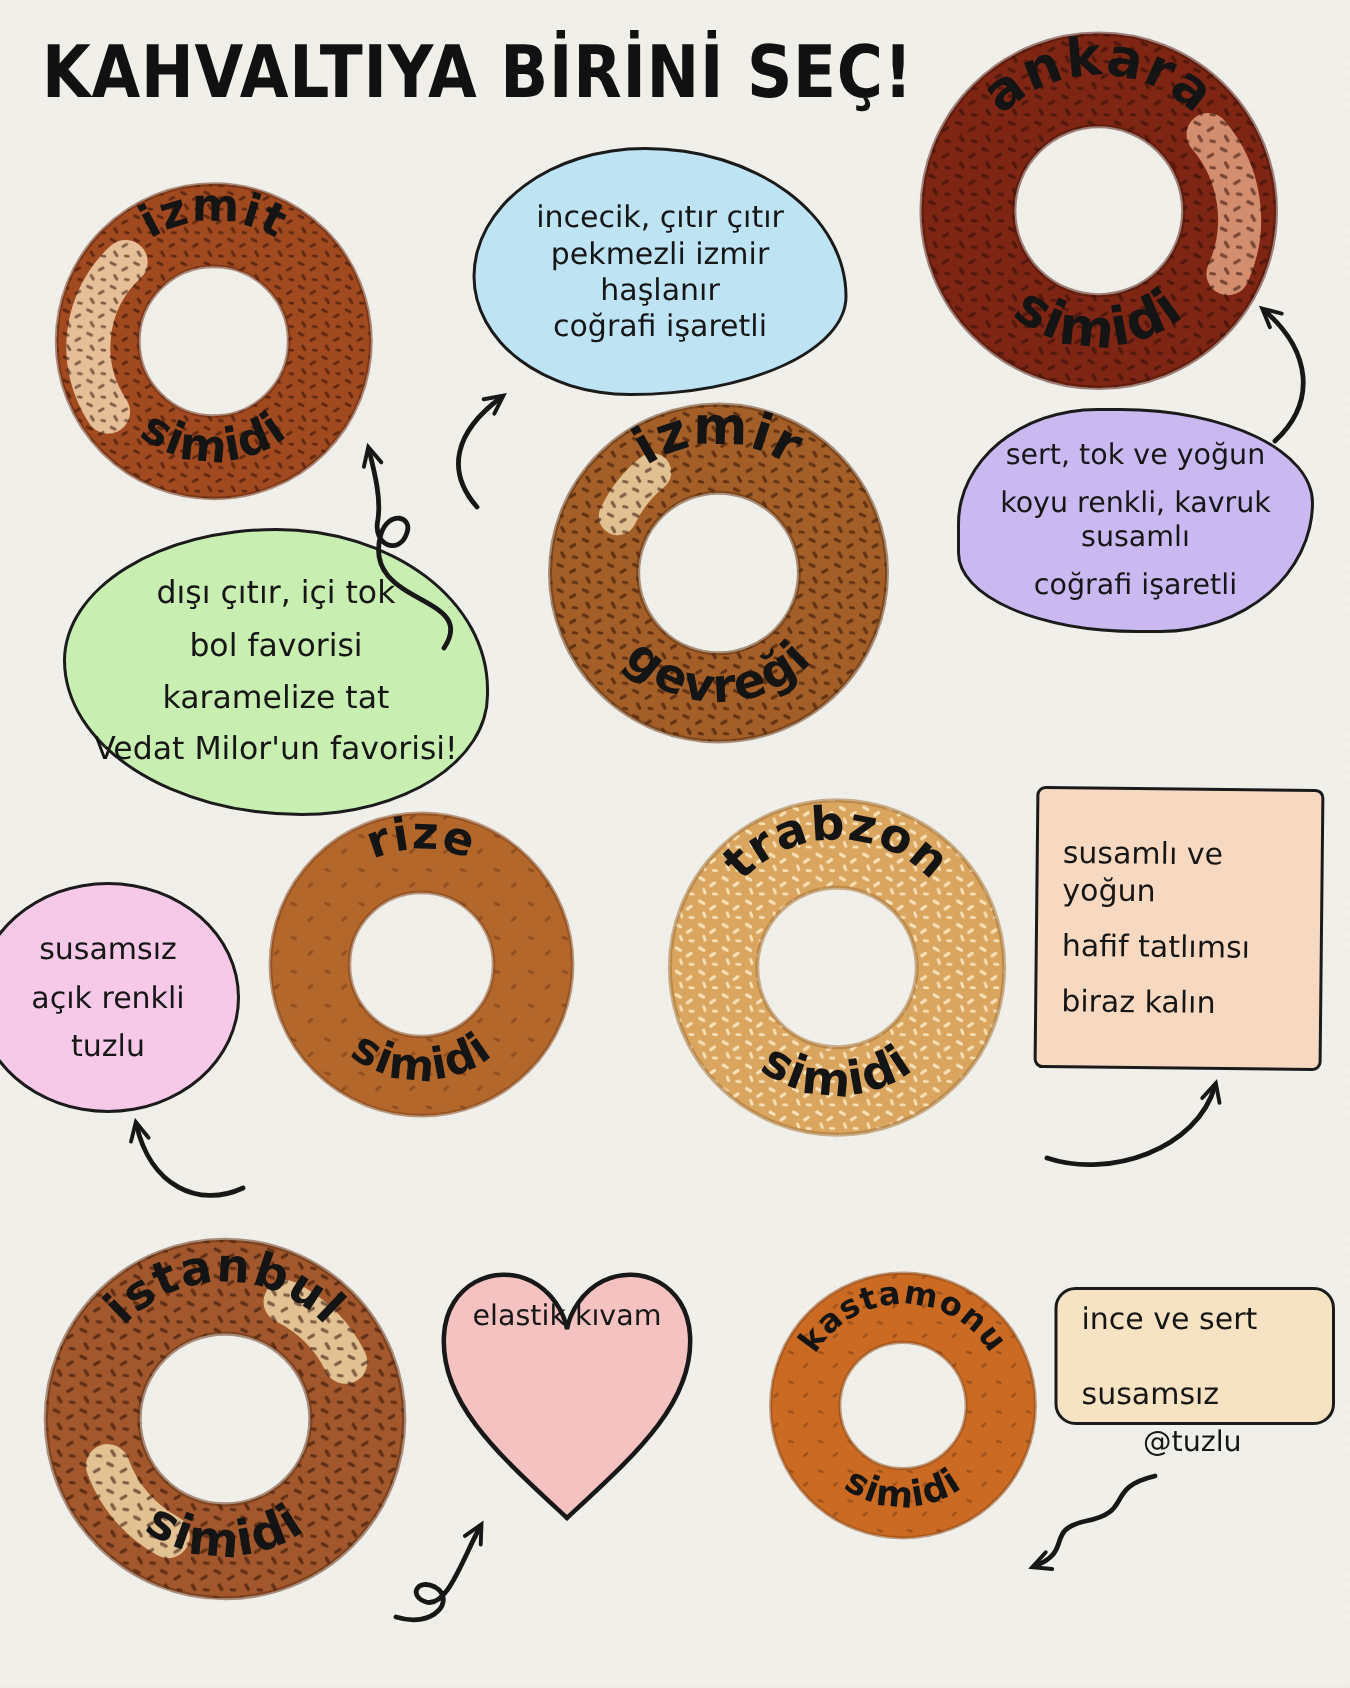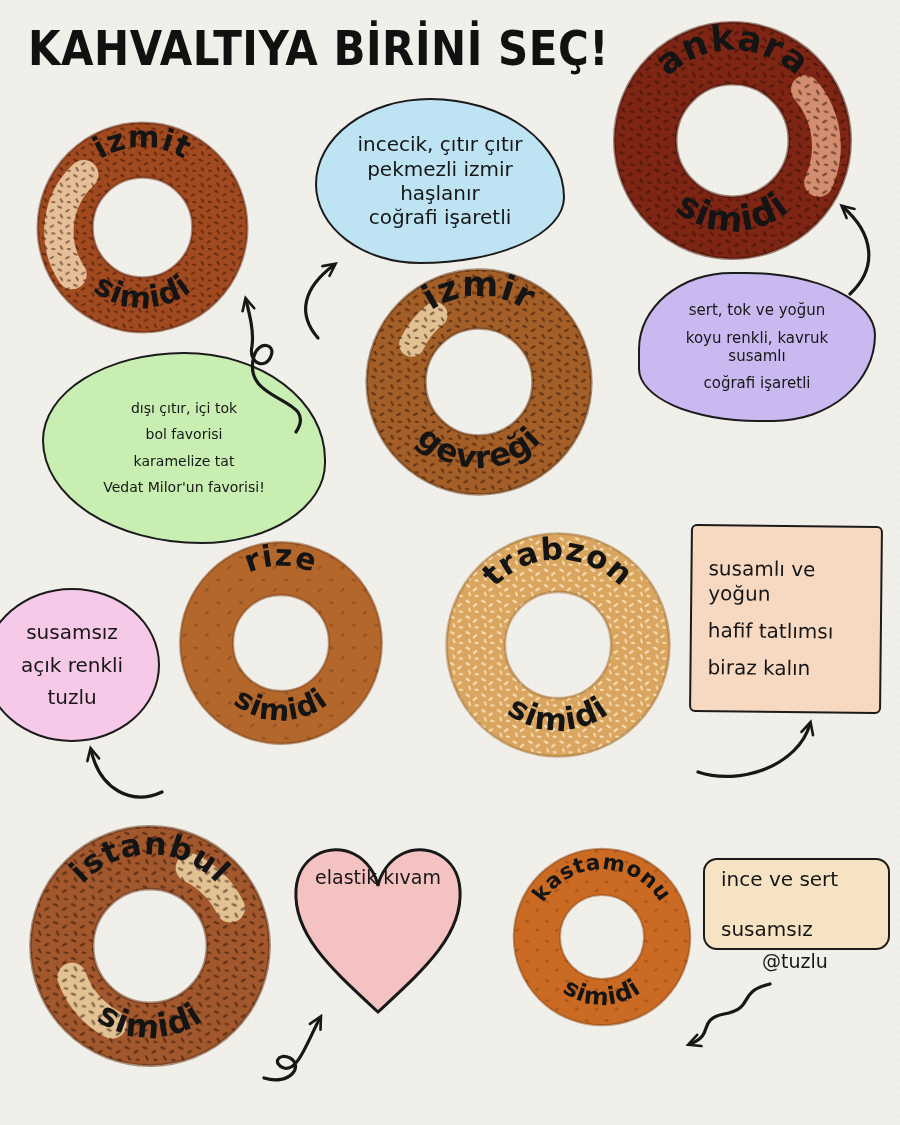--- a/index.html
+++ b/index.html
@@ -23,24 +23,24 @@
 
   .bubble { position:absolute; display:flex; flex-direction:column; justify-content:center;
             align-items:center; border:2.5px solid #1b1b1b; color:#161616; text-align:center;
             padding:14px 16px; }
   .bubble p { font-size:20px; line-height:1.22; font-weight:500; }
 
   #note-izmir   { left:315px; top:98px;  width:250px; height:166px; background:#bee3f3;
                   border-radius:46% 54% 58% 42% / 52% 60% 40% 48%; }
   #note-ankara  { left:638px; top:272px; width:238px; height:150px; background:#cab9f1;
                   border-radius:42% 58% 46% 54% / 55% 45% 62% 38%; gap:9px; }
-  #note-ankara p { font-size:15px; }
+  #note-ankara p { font-size:19px; }
   #note-izmit   { left:42px;  top:352px; width:284px; height:192px; background:#c9eeb2;
                   border-radius:50% 50% 44% 56% / 46% 56% 42% 54%; gap:9px; }
-  #note-izmit p { font-size:14px; }
+  #note-izmit p { font-size:21px; }
   #note-rize    { left:-16px; top:588px; width:176px; height:154px; background:#f6c9e8;
                   border-radius:50%; gap:8px; }
   #note-trabzon { left:690px; top:525px; width:192px; height:188px; background:#f7d9c2;
                   border-radius:6px; border-width:2px; align-items:flex-start; text-align:left;
                   transform:rotate(.6deg); gap:13px; }
   #note-kastamonu { left:703px; top:858px; width:187px; height:92px; background:#f6e3c3;
                   border-radius:14px; border-width:2px; align-items:flex-start; text-align:left;
                   gap:26px; padding:12px 16px; }
 
   .heart-fig { position:absolute; left:283px; top:820px; width:190px; height:206px; }

